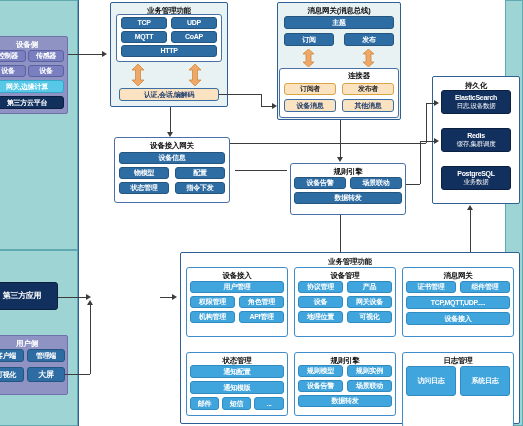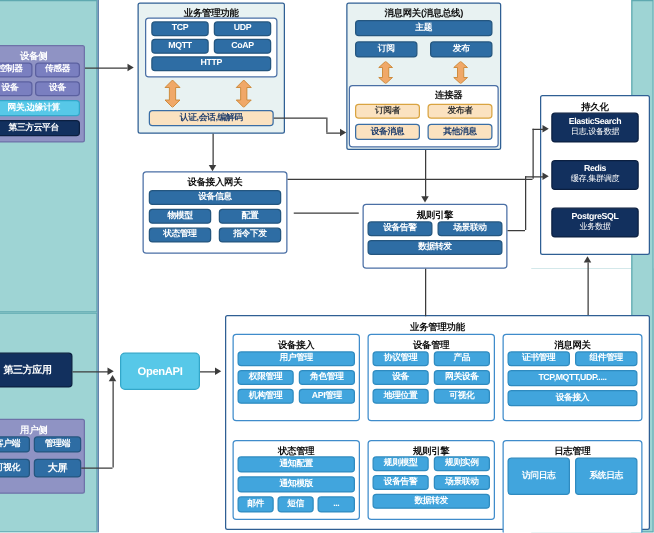--- a/index.html
+++ b/index.html
@@ -189,21 +189,20 @@
 
   <div class="abs panel-white" style="left:290px;top:163px;width:116px;height:52px;">
     <div class="grp-title" style="top:3px;">规则引擎</div>
   </div>
   <div class="pill pill-darkblue" style="left:294px;top:177px;width:52px;height:12px;">设备告警</div>
   <div class="pill pill-darkblue" style="left:350px;top:177px;width:52px;height:12px;">场景联动</div>
   <div class="pill pill-darkblue" style="left:294px;top:192px;width:108px;height:12px;">数据转发</div>
 
   <div class="pill pill-navy" style="left:-14px;top:282px;width:72px;height:28px;font-size:8px;">第三方应用</div>
 
-  <div class="pill pill-cyan" style="left:96px;top:282px;width:64px;height:30px;font-size:9px;border-radius:4px;">OpenAPI</div>
 
   <div class="abs panel-purple" style="left:-14px;top:335px;width:82px;height:60px;border-radius:2px;background:#8f93c4;">
     <div class="grp-title" style="top:3px;color:#ffffff;">用户侧</div>
   </div>
   <div class="pill pill-darkblue" style="left:-12px;top:349px;width:36px;height:13px;">客户端</div>
   <div class="pill pill-darkblue" style="left:27px;top:349px;width:38px;height:13px;">管理端</div>
   <div class="pill pill-darkblue" style="left:-12px;top:367px;width:36px;height:15px;">可视化</div>
   <div class="pill pill-darkblue" style="left:27px;top:367px;width:38px;height:15px;font-size:8px;">大屏</div>
 
   <div class="abs outline-blue" style="left:180px;top:252px;width:340px;height:172px;background:#ffffff;">

